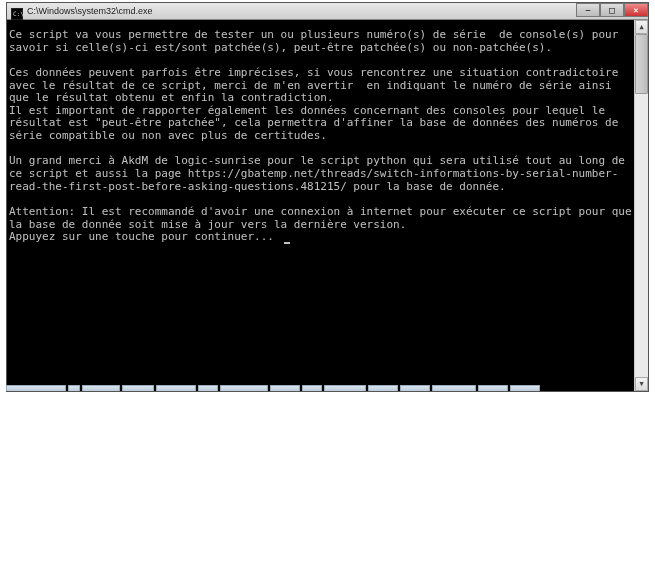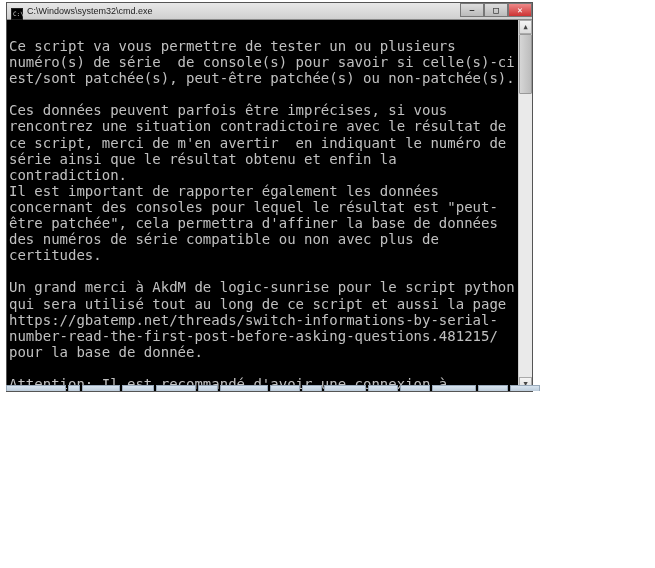--- a/index.html
+++ b/index.html
@@ -8,21 +8,21 @@
       box-sizing: border-box;
     }
     body {
       width: 655px;
       height: 568px;
       background: #fff;
       font-family: 'Lucida Console', Monaco, monospace;
       overflow: hidden;
     }
     .window {
-      width: 527px;
+      width: 643px;
       height: 390px;
       background: #000;
       border: 1px solid #555;
       position: relative;
       margin-left: 6px;
       margin-top: 2px;
     }
     .titlebar {
       height: 17px;
       background: linear-gradient(to bottom, #e8e8e8, #d0d0d0);
@@ -67,23 +67,23 @@
       color: #fff;
     }
     .console-area {
       position: relative;
       background: #000;
       height: calc(100% - 17px);
       display: flex;
     }
     .console-content {
       flex: 1;
-      padding: 18px 2px;
+      padding: 9px 2px;
       color: #c0c0c0;
-      font-size: 14px;
+      font-size: 11px;
       line-height: 1.15;
       white-space: pre-wrap;
       word-break: break-word;
       overflow: hidden;
     }
     .scrollbar-v {
       width: 14px;
       background: #eaeaea;
       display: flex;
       flex-direction: column;

